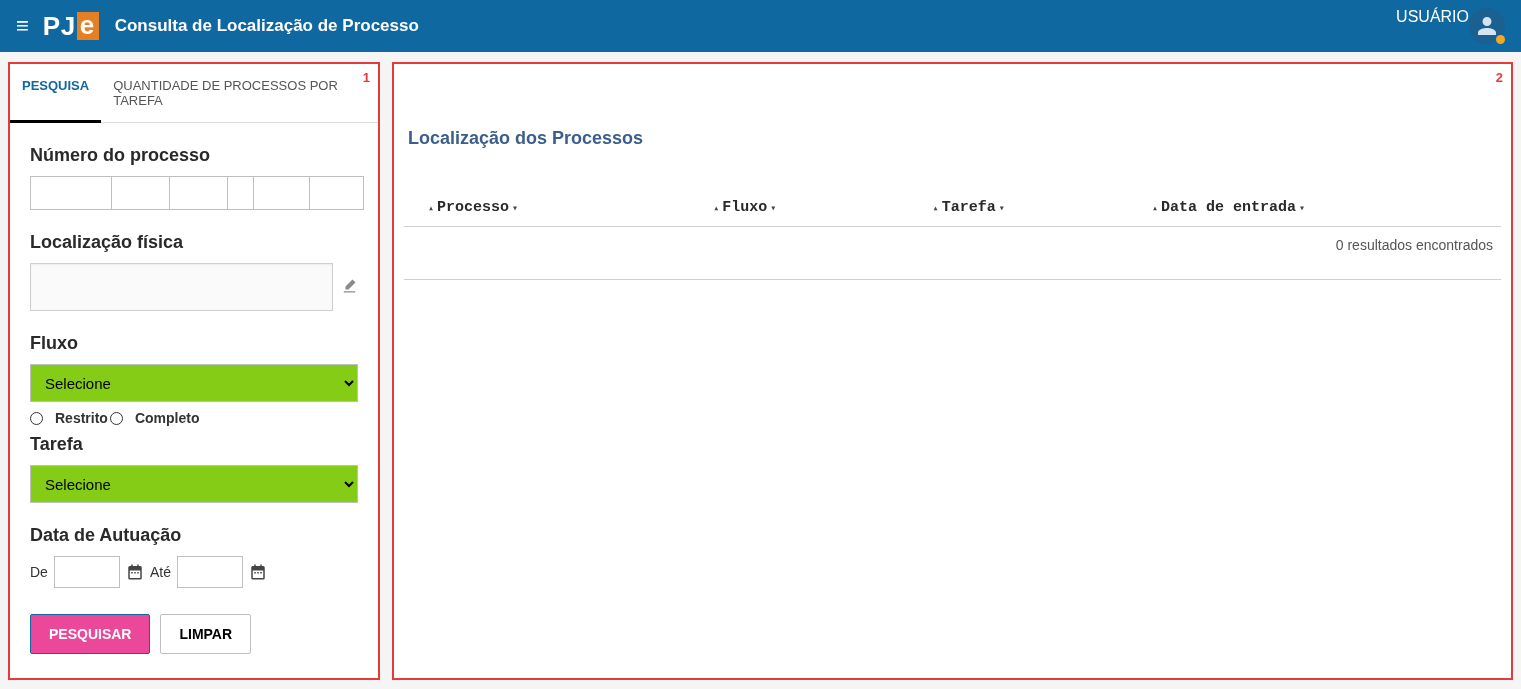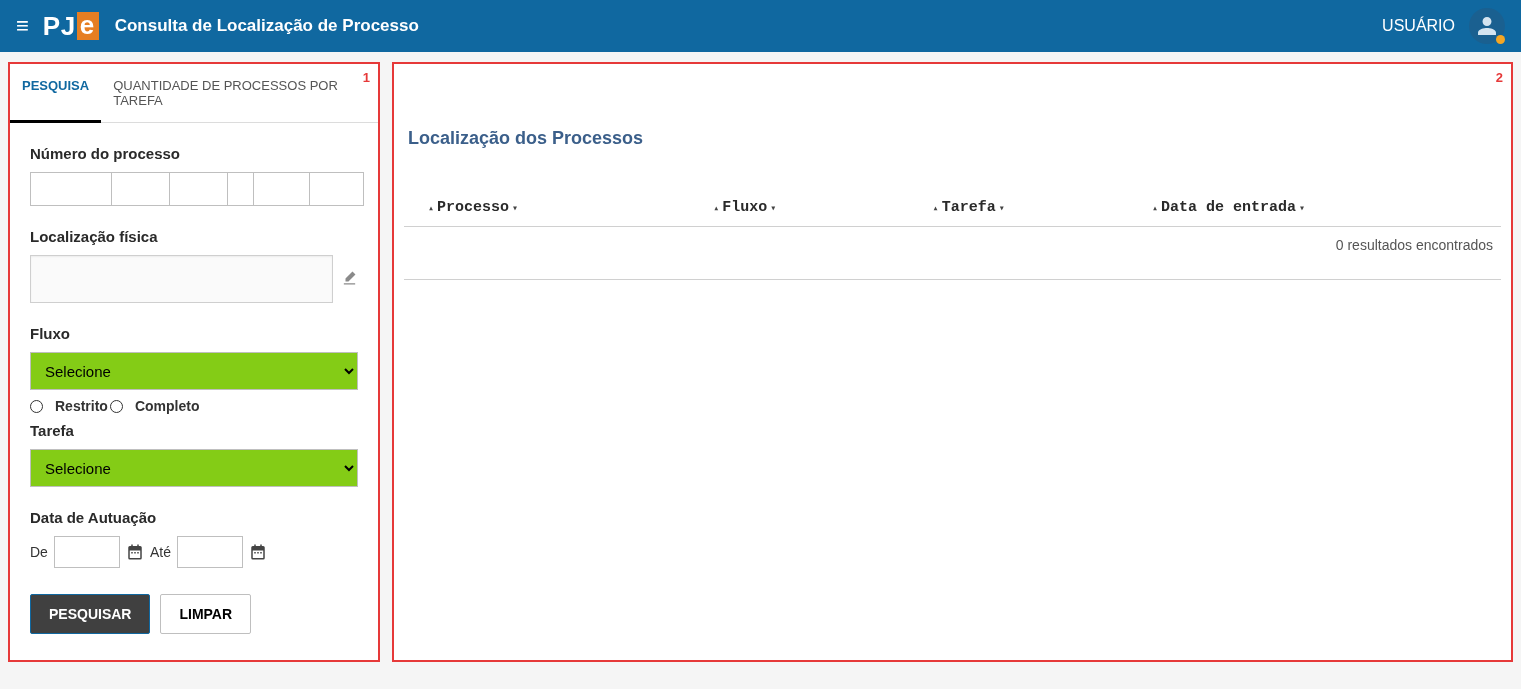--- a/index.html
+++ b/index.html
@@ -4,21 +4,21 @@
 <style>
   * { box-sizing: border-box; margin: 0; padding: 0; }
   body { font-family: "Segoe UI", Arial, sans-serif; background: #f5f5f5; color: #333; }
   
   
   .header { background: #1068a0; height: 52px; display: flex; align-items: center; padding: 0 16px; color: #fff; }
   .hamburger { font-size: 22px; cursor: pointer; margin-right: 14px; line-height: 1; }
   .logo { font-weight: 700; font-size: 26px; letter-spacing: 0.5px; display: flex; align-items: center; margin-right: 16px; }
   .logo-e { background: #e67e22; color: #fff; padding: 0 4px 2px 3px; margin-left: 1px; display: inline-block; line-height: 1; }
   .page-title { font-size: 17px; font-weight: 700; }
-  .header-right { margin-left: auto; display: flex; align-items: center; gap: 14px; }
+  .header-right { margin-left: auto; display: flex; align-items: flex-start; gap: 0; }
   .user-label { font-size: 16px; }
   .avatar-wrap { position: relative; width: 36px; height: 36px; }
   .avatar-circle { width: 36px; height: 36px; border-radius: 50%; background: #1a6090; display: flex; align-items: center; justify-content: center; }
   .avatar-svg { width: 22px; height: 22px; fill: #d4e4f0; }
   .avatar-dot { position: absolute; bottom: 0; right: 0; width: 9px; height: 9px; background: #f5a623; border-radius: 50%; }
   
   
   .content { display: flex; gap: 12px; padding: 10px 8px; }
   .panel { background: #fff; border: 2px solid #e63939; position: relative; }
   .panel-left { width: 372px; min-height: 600px; }
@@ -26,21 +26,21 @@
   .panel-num { position: absolute; top: 6px; right: 8px; color: #e63939; font-weight: 700; font-size: 13px; }
   
   
   .tabs { display: flex; border-bottom: 1px solid #dcdcdc; font-size: 13px; }
   .tab { padding: 14px 12px; color: #555; cursor: pointer; font-weight: 500; }
   .tab.active { color: #1068a0; border-bottom: 3px solid #000000; margin-bottom: -1px; font-weight: 600; }
   
   
   .form { padding: 22px 20px 24px 20px; }
   .field { margin-bottom: 22px; }
-  .field-label { font-weight: 700; font-size: 15px; margin-bottom: 10px; display: block; color: #2a2a2a; }
+  .field-label { font-weight: 700; font-size: 18px; margin-bottom: 10px; display: block; color: #2a2a2a; }
   .proc-segments { display: flex; gap: 0; }
   .proc-segments input { border: 1px solid #bfbfbf; height: 34px; padding: 4px 6px; font-size: 14px; }
   .seg-a { width: 82px; } .seg-b { width: 58px; } .seg-c { width: 58px; } .seg-d { width: 26px; } .seg-e { width: 56px; } .seg-f { width: 54px; }
   .proc-segments input + input { border-left: none; }
   
   .loc-row { display: flex; align-items: flex-start; gap: 8px; }
   .loc-input { flex: 1; height: 48px; resize: none; border: 1px solid #cfcfcf; background: #fafafa; padding: 6px; font-family: inherit; box-shadow: inset 0 1px 2px rgba(0,0,0,0.06); }
   .eraser-icon { font-size: 17px; color: #8a8a8a; margin-top: 14px; cursor: pointer; }
   
   .select { width: 100%; height: 38px; border: 1px solid #bfbfbf; padding: 6px 10px; font-size: 15px; background: #84cc16; }
@@ -49,21 +49,21 @@
   .radio { display: inline-flex; align-items: center; gap: 12px; cursor: pointer; }
   .radio-circle { width: 13px; height: 13px; border: 1.5px solid #333; border-radius: 50%; display: inline-block; }
   
   .date-row { display: flex; align-items: center; gap: 6px; font-size: 14px; }
   .date-input { width: 66px; height: 32px; border: 1px solid #bfbfbf; padding: 4px; }
   .cal-icon { width: 18px; height: 18px; display: inline-flex; align-items: center; justify-content: center; }
   .cal-icon svg { width: 18px; height: 18px; fill: #444; }
   
   .buttons { display: flex; gap: 10px; margin-top: 26px; }
   .btn { height: 40px; padding: 0 18px; font-size: 14px; font-weight: 600; cursor: pointer; border: 1px solid #bfbfbf; background: #fff; border-radius: 2px; }
-  .btn-primary { background: #404040; color: #fff; border-color: #1068a0; }
+  .btn-primary { background: #ec4899; color: #fff; border-color: #1068a0; }
   
   
   .results-wrap { padding: 64px 10px 10px 10px; }
   .results-title { color: #3b5f8a; font-size: 18px; font-weight: 700; margin-bottom: 40px; padding-left: 4px; }
   .rtable { width: 100%; border-collapse: collapse; }
   .rtable thead th { text-align: left; font-weight: 700; font-size: 15px; padding: 10px 12px 10px 24px; border-bottom: 1px solid #d0d0d0; color: #2a2a2a; font-family: Liberation Mono, monospace; }
   .sortable::before { content: "▴"; font-size: 10px; margin-right: 3px; color: #444; }
   .sortable::after { content: "▾"; font-size: 10px; margin-left: 3px; color: #444; }
   .tfoot-msg { text-align: right; color: #555; font-size: 14px; padding: 10px 8px 26px 8px; border-bottom: 1px solid #d0d0d0; }
 </style>

